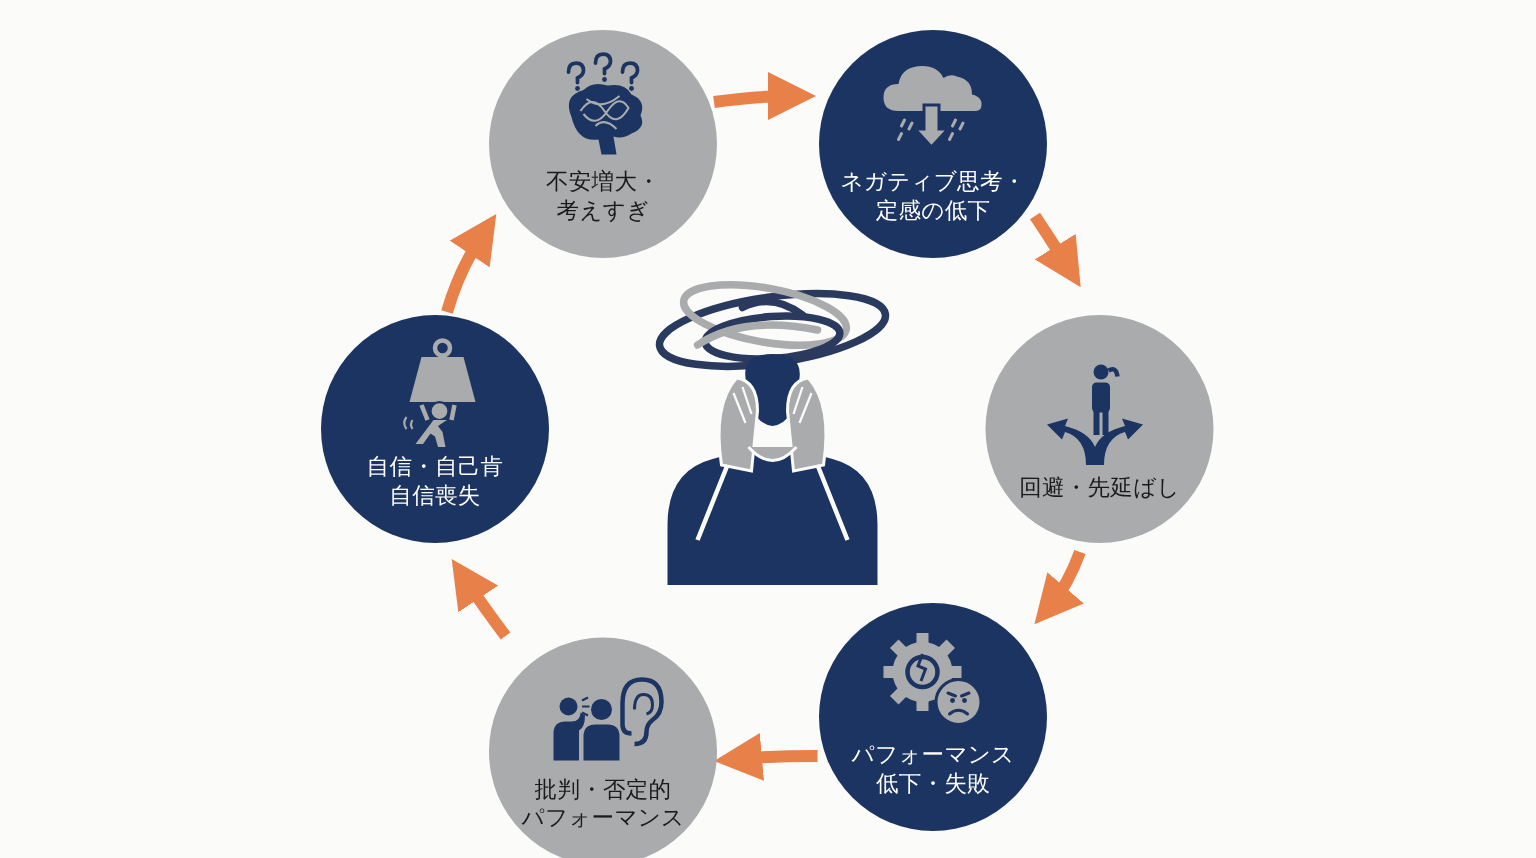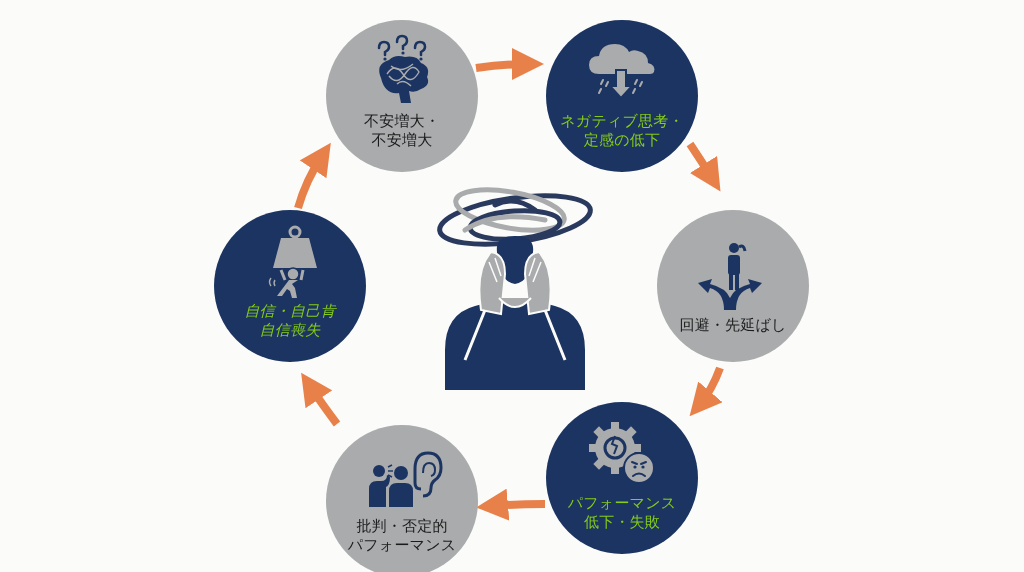--- a/index.html
+++ b/index.html
@@ -9,21 +9,21 @@
     font-family: "DejaVu Sans", "Liberation Sans", sans-serif;
     position: relative;
   }
   .stage { position: absolute; left: 0; top: 0; width: 827px; height: 572px; }
   .node {
     position: absolute; width: 152px; height: 152px; border-radius: 50%;
     display: flex; flex-direction: column; align-items: center; justify-content: flex-start;
     box-sizing: border-box;
   }
   .node.gray { background: #a9abad; color: #1b1b1b; }
-  .node.navy { background: #1c3461; color: #84cc16; }
+  .node.navy { background: #1c3461; color: #ffffff; }
   .node .icon { width: 90px; height: 74px; margin-top: 14px; display: block; }
   .node .label {
     font-size: 15px; line-height: 19px; text-align: center; font-weight: 500;
     margin-top: 4px; letter-spacing: 0.2px;
   }
   .arrows { position: absolute; left: 0; top: 0; }
   .center-fig { position: absolute; left: 425px; top: 180px; width: 180px; height: 210px; }
 </style>
 </head>
 <body>
@@ -60,21 +60,21 @@
         </g>
       <path d="M24,44 q-6,-14 8,-18 q6,-6 16,-3 q12,-2 16,6 q10,4 6,14 q4,8 -6,12 q-6,4 -12,2 l2,12 l-10,0 l-2,-10 q-14,2 -18,-15 z" fill="#1c3461"></path>
       <g fill="none" stroke="#a9abad" stroke-width="1.4">
         <path d="M30,40 q8,-12 16,0 q8,12 16,-2 q-6,-10 -14,2 q-8,12 -16,2"></path>
         <path d="M34,32 q10,8 22,-2"></path>
           <path d="M40,50 q6,-6 14,2"></path>
       </g>
     </svg>
     <div class="label">
       <div>不安増大・</div>
-      <div>不安増大</div>
+      <div>考えすぎ</div>
     </div>
   </div>
 
   <div class="node navy" style="left:546px; top:20px;">
     <svg class="icon" viewBox="0 0 90 74">
       <path d="M22,40 q-10,0 -10,-9 q0,-9 10,-9 q2,-12 16,-12 q10,0 14,8 q4,-3 9,-1 q10,2 10,12 q8,2 6,9 q-1,2 -4,2 z" fill="#a9abad"></path>
       <path d="M39,36 h10 v16 h6 l-11,12 l-11,-12 h6 z" fill="#a9abad" stroke="#1c3461" stroke-width="2"></path>
       <g stroke="#a9abad" stroke-width="2" stroke-linecap="round">
         <line x1="26" y1="46" x2="24" y2="50"></line>
           <line x1="31" y1="48" x2="29" y2="52"></line>
@@ -146,21 +146,21 @@
         </g>
       <path d="M64,50 q-6,0 -6,-6 v-14 q0,-16 13,-16 q13,0 13,15 q0,8 -6,12 q-4,3 -4,8 q0,8 -8,8" fill="none" stroke="#1c3461" stroke-width="3"></path>
       <path d="M66,34 q0,-10 6,-10 q6,0 6,7 q0,5 -4,6" fill="none" stroke="#1c3461" stroke-width="2"></path>
     </svg>
     <div class="label">
       <div>批判・否定的</div>
       <div>パフォーマンス</div>
     </div>
   </div>
 
-  <div class="node navy" style="left:214px; top:210px;font-style:italic;">
+  <div class="node navy" style="left:214px; top:210px;">
     <svg class="icon" viewBox="0 0 90 74">
       <circle cx="50" cy="8" r="5" fill="none" stroke="#a9abad" stroke-width="3"></circle>
       <path d="M36,14 h28 l8,30 h-44 z" fill="#a9abad"></path>
       <circle cx="48" cy="50" r="6" fill="#a9abad" stroke="#1c3461" stroke-width="1.5"></circle>
       <path d="M44,56 l-6,8 l-6,8 h5 l5,-7 l3,2 l2,7 h5 l-2,-10 l-3,-4 l6,-4 z" fill="#a9abad"></path>
       <path d="M40,56 l-4,-10 M56,56 l2,-10" stroke="#a9abad" stroke-width="3"></path>
       <g stroke="#a9abad" stroke-width="1.4" fill="none">
           <path d="M26,54 q-3,4 0,8"></path>
           <path d="M30,56 q-2,3 0,6"></path>
         </g>

